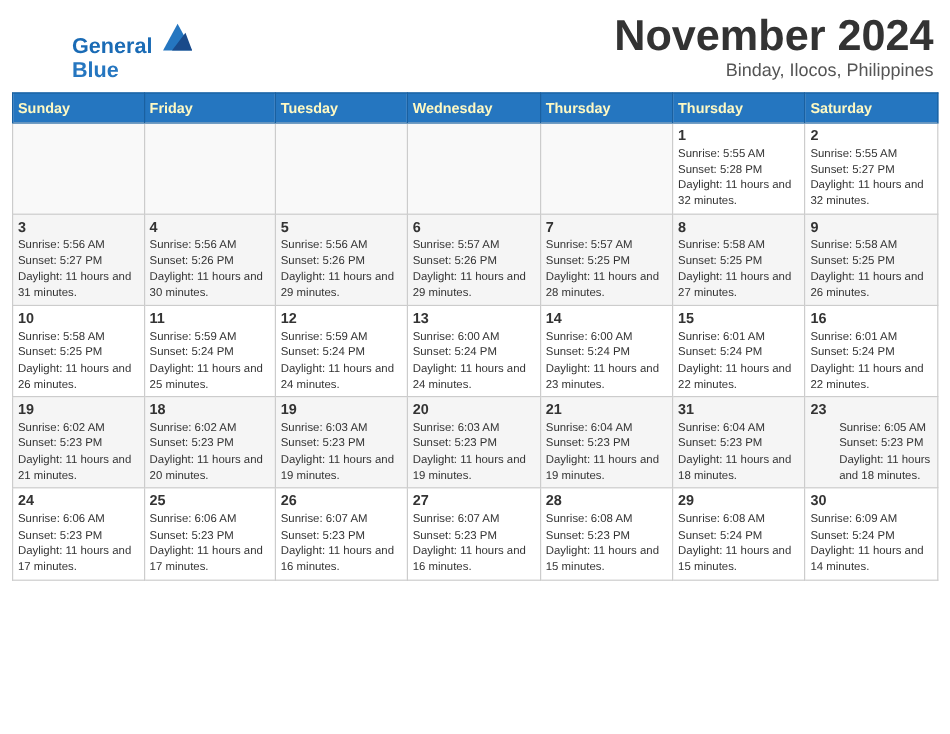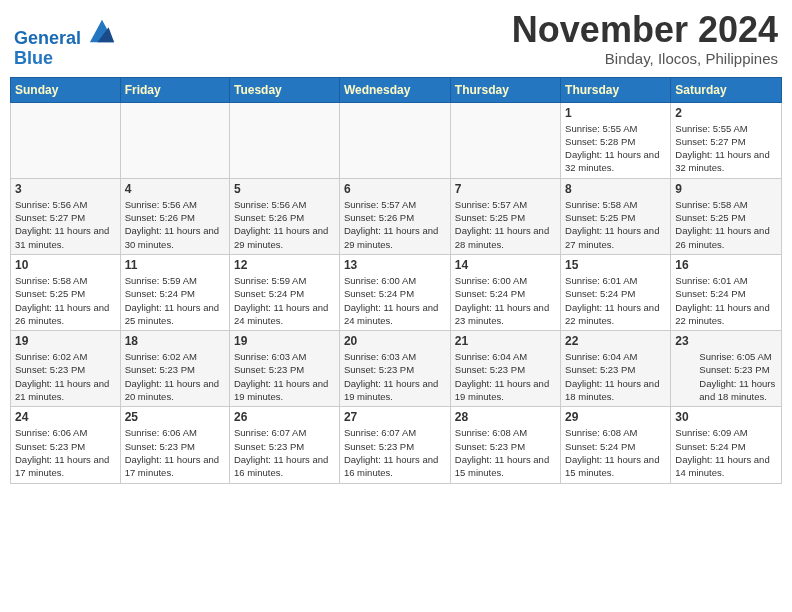--- a/index.html
+++ b/index.html
@@ -9,20 +9,21 @@
       width: 792px;
       min-height: 612px;
       padding: 10px;
     }
     .header {
       display: flex;
       align-items: flex-start;
       justify-content: space-between;
       margin-bottom: 8px;
       padding: 0 4px;
+      margin-left: 46px;
     }
     .logo {
       display: flex;
       align-items: center;
       margin-top: 6px;
     }
     .logo-text {
       font-size: 18px;
       font-weight: bold;
       color: #333;
@@ -258,21 +259,21 @@
 Sunset: 5:23 PM
 Daylight: 11 hours and 19 minutes.</div>
         </td>
         <td>
           <span class="day-num">21</span>
           <div class="day-info" style="white-space: pre-line;">Sunrise: 6:04 AM
 Sunset: 5:23 PM
 Daylight: 11 hours and 19 minutes.</div>
         </td>
         <td>
-          <span class="day-num">22</span>
+          <span class="day-num">31</span>
           <div class="day-info" style="white-space: pre-line;">Sunrise: 6:04 AM
 Sunset: 5:23 PM
 Daylight: 11 hours and 18 minutes.</div>
         </td>
         <td>
           <span class="day-num">23</span>
           <div class="day-info" style="white-space: pre-line; margin-left: 24px;">Sunrise: 6:05 AM
 Sunset: 5:23 PM
 Daylight: 11 hours and 18 minutes.</div>
         </td>

